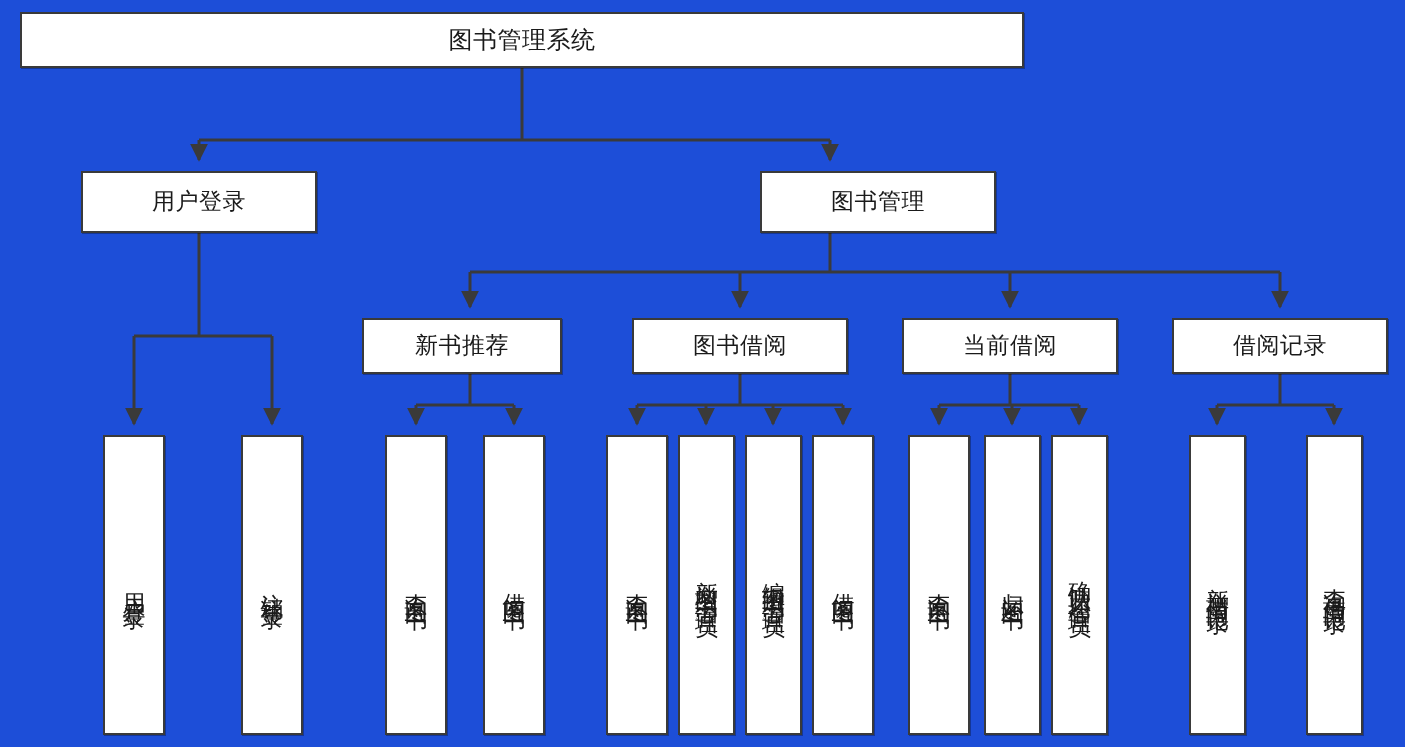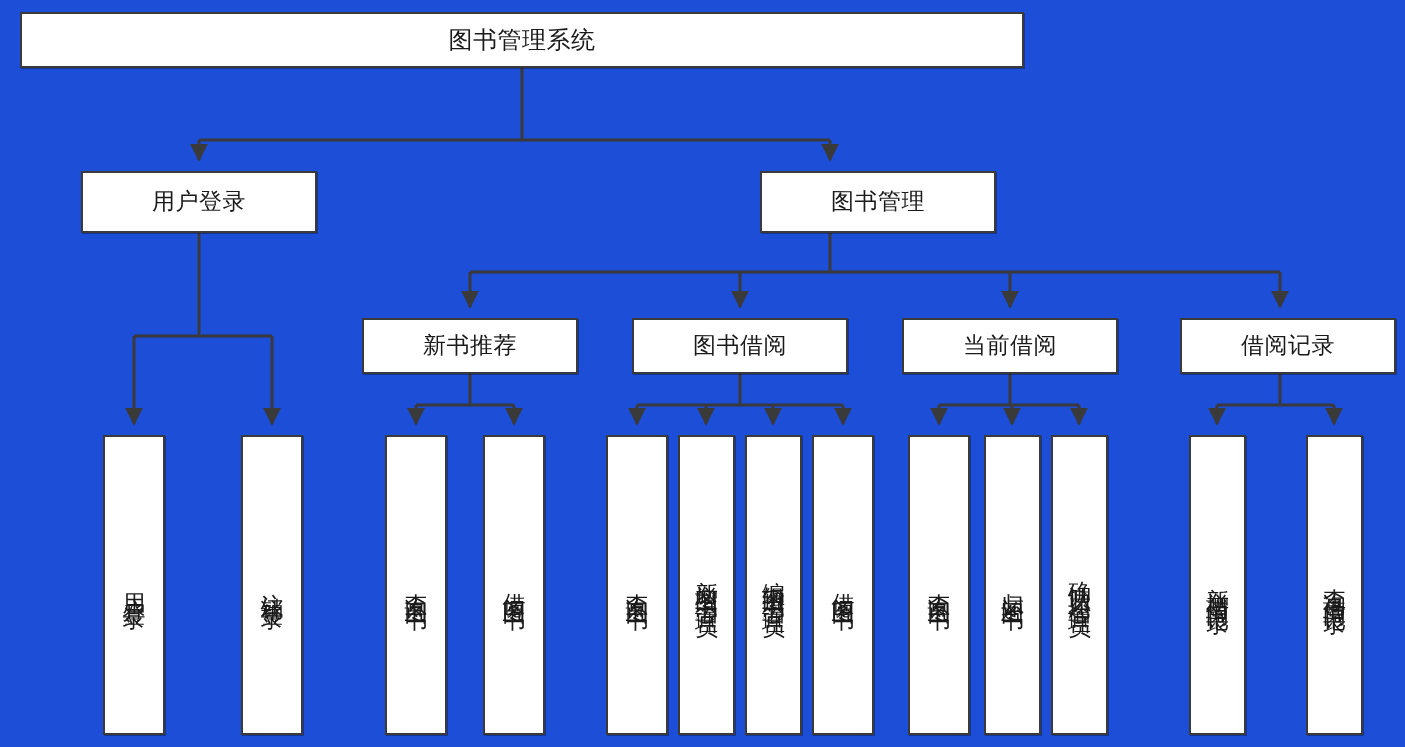--- a/index.html
+++ b/index.html
@@ -125,30 +125,30 @@
     <span>图书管理系统</span>
   </div>
 
   <div class="node h" style="left:81px; top:171px; width:236px; height:62px;">
     <span>用户登录</span>
   </div>
   <div class="node h" style="left:752px; top:171px; width:236px; height:62px;margin-left:8px;">
     <span>图书管理</span>
   </div>
 
-  <div class="node h" style="left:362px; top:318px; width:216px; height:56px;">
+  <div class="node h" style="left:362px; top:318px; width:200px; height:56px;">
     <span>新书推荐</span>
   </div>
   <div class="node h" style="left:632px; top:318px; width:216px; height:56px;text-align:center;">
     <span>图书借阅</span>
   </div>
   <div class="node h" style="left:902px; top:318px; width:216px; height:56px;">
     <span>当前借阅</span>
   </div>
-  <div class="node h" style="left:1172px; top:318px; width:216px; height:56px;margin-left:8px;">
+  <div class="node h" style="left:1172px; top:318px; width:216px; height:56px;">
     <span>借阅记录</span>
   </div>
 
   <div class="node v" style="left:103px; top:435px; width:62px; height:300px;">
     <span class="vtext">用户登录</span>
   </div>
   <div class="node v" style="left:241px; top:435px; width:62px; height:300px;">
     <span class="vtext">注销登录</span>
   </div>
   <div class="node v" style="left:385px; top:435px; width:62px; height:300px;">

